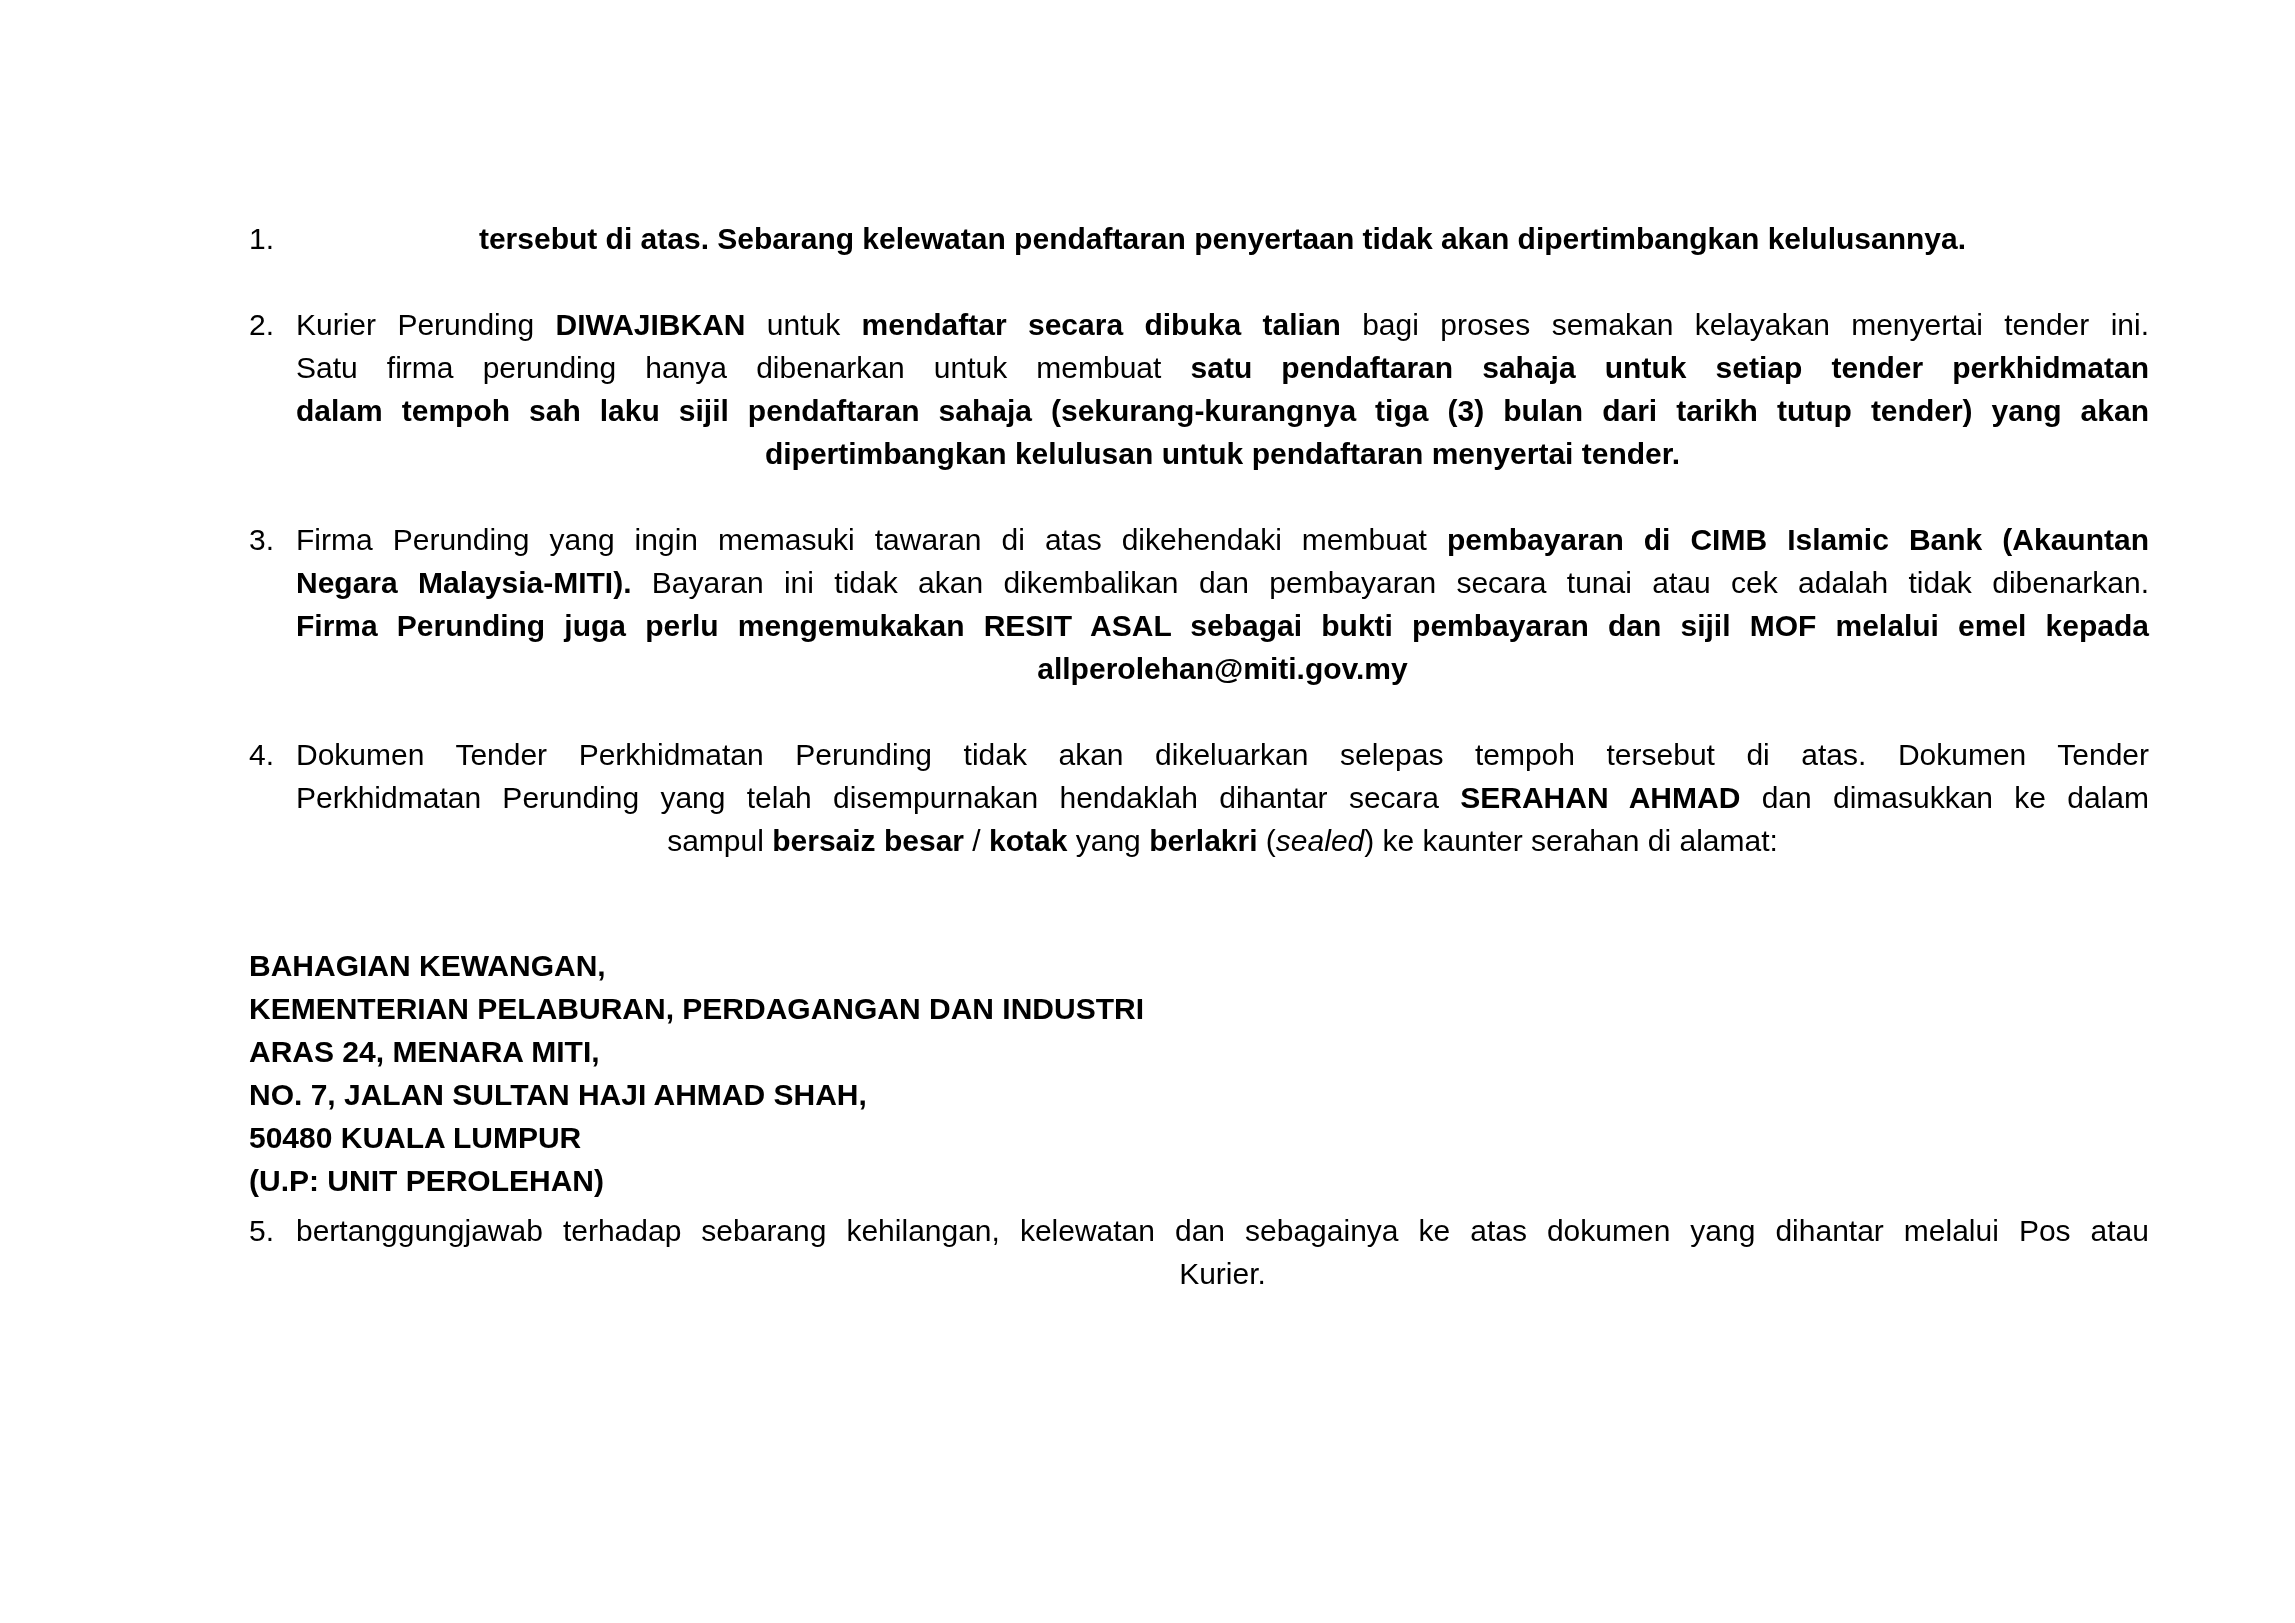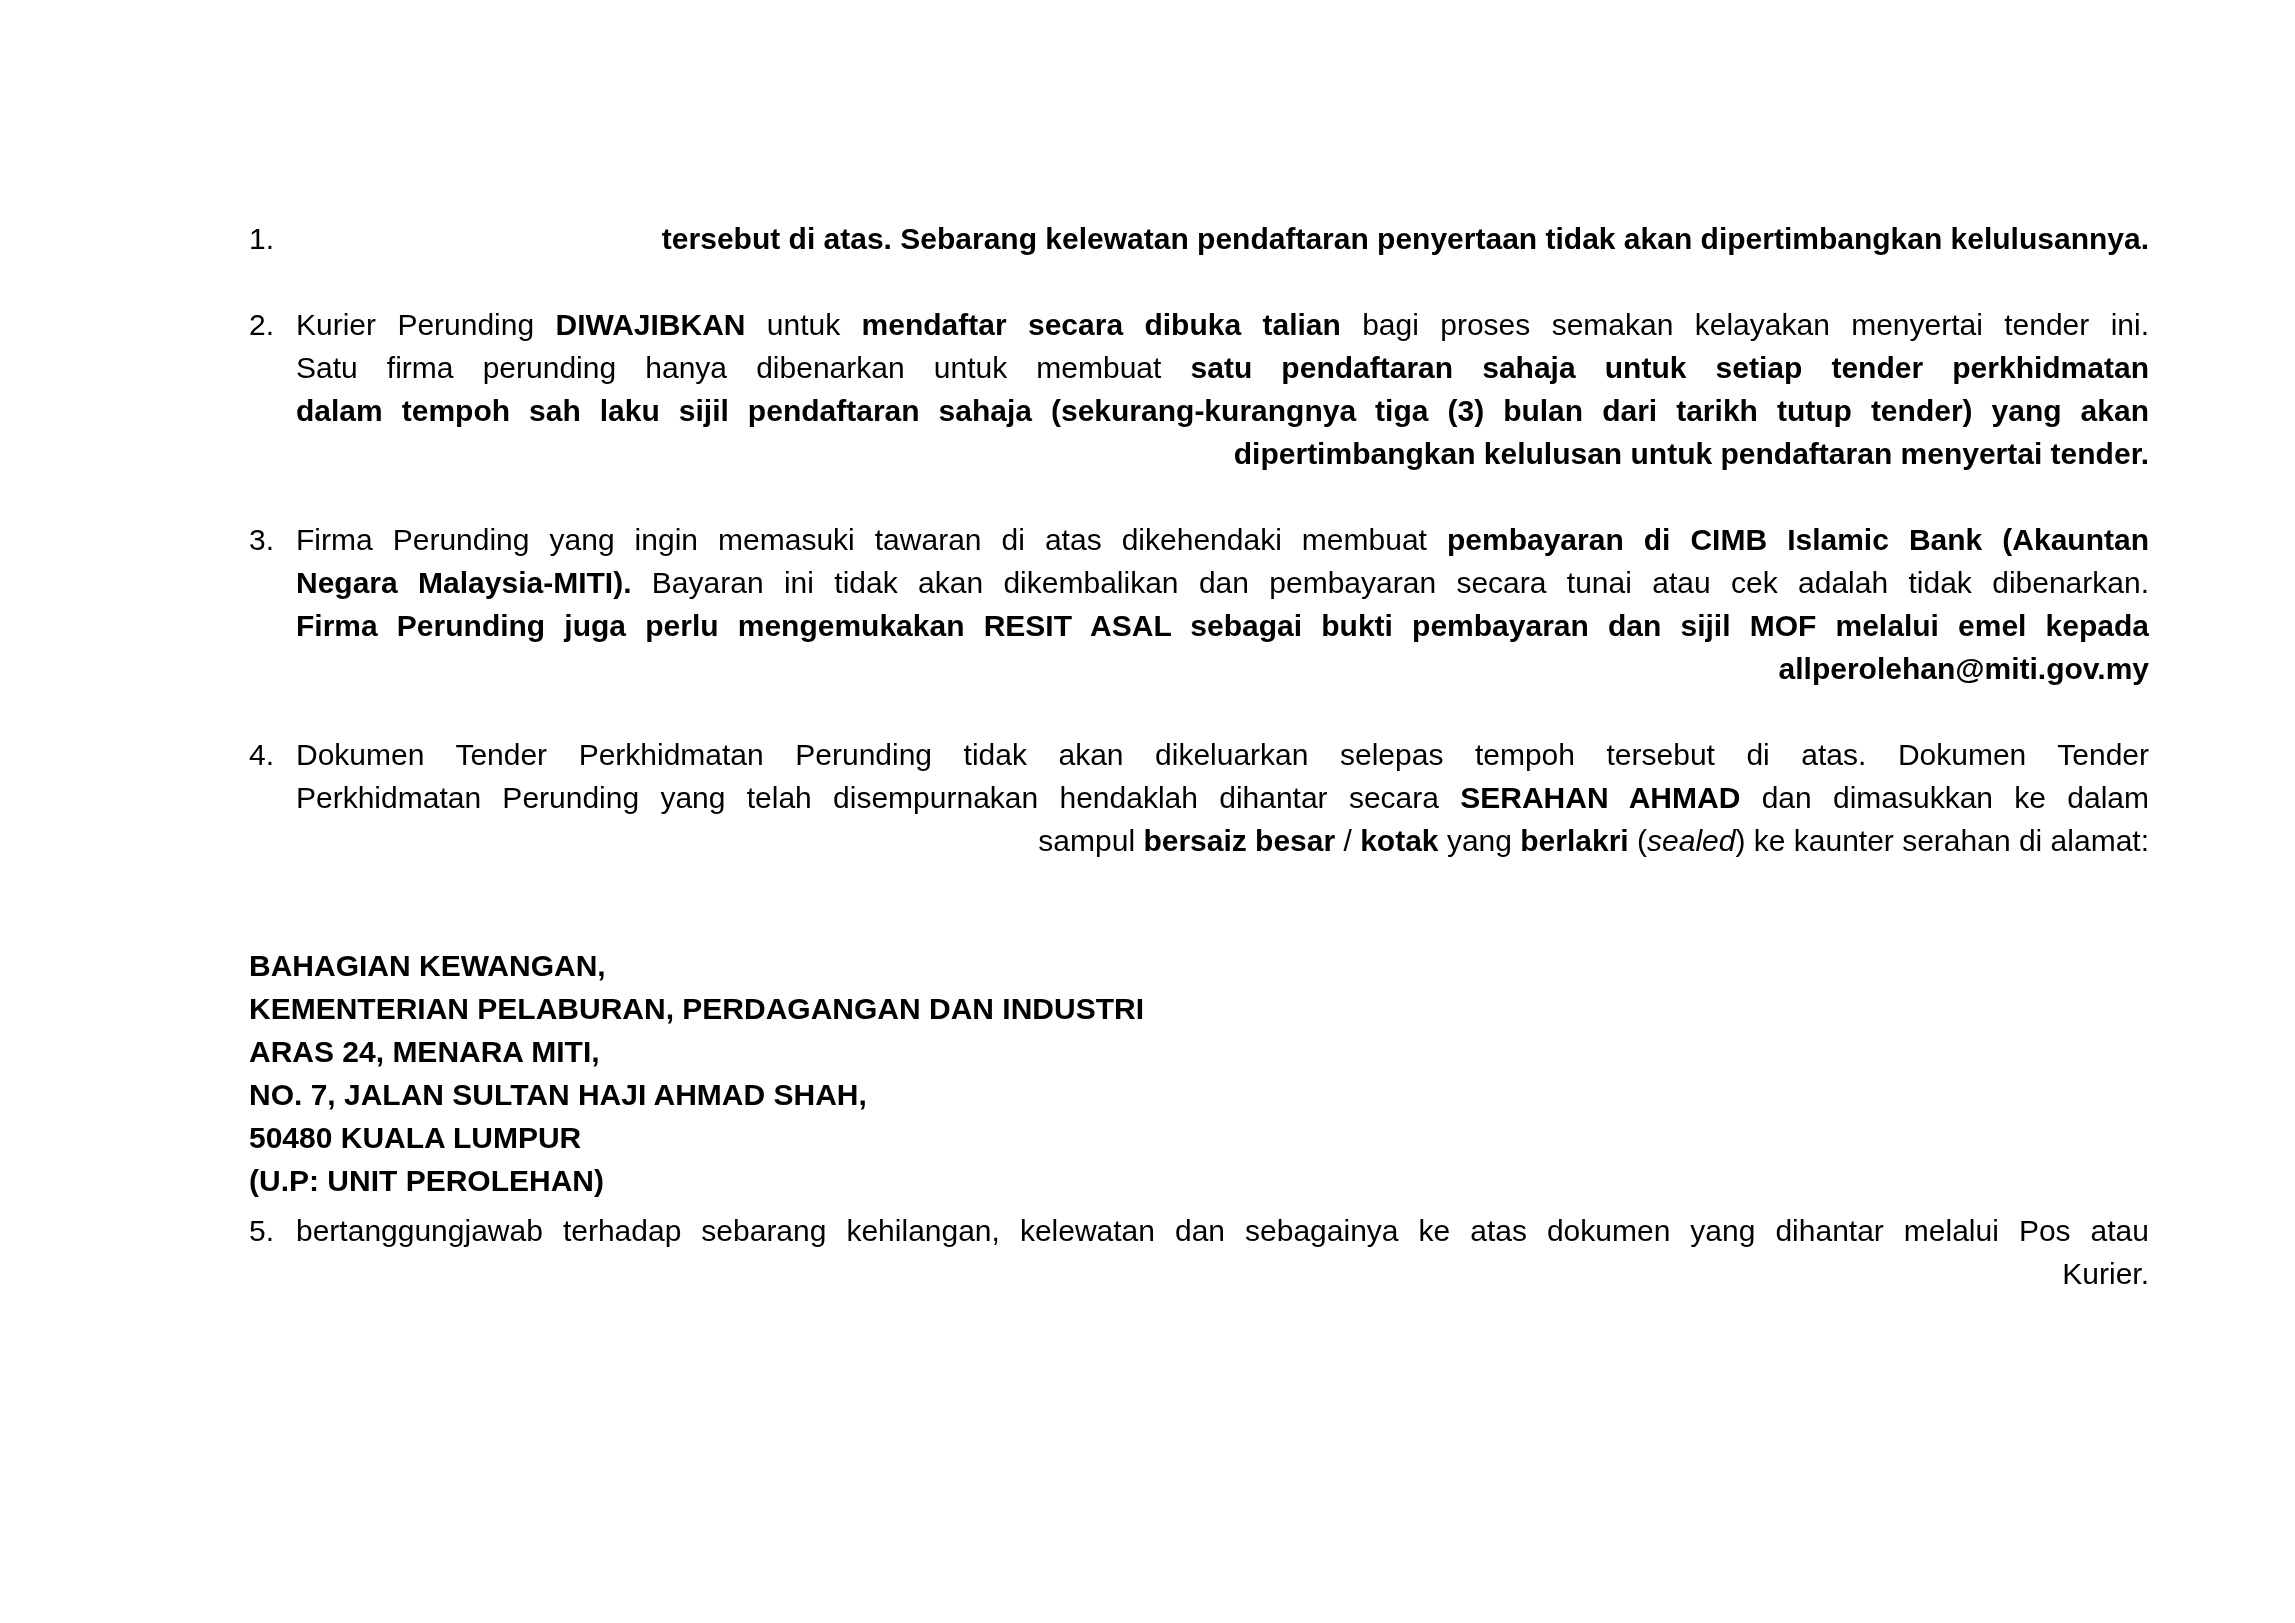--- a/index.html
+++ b/index.html
@@ -23,21 +23,21 @@
   .list-item {
     position: relative;
     padding-left: 47px;
     margin-bottom: 43px;
   }
   .item-number {
     position: absolute;
     left: 0;
     top: 0;
   }
-  .text-line { text-align: right; }
+  .text-line { text-align: center; }
   .text-line.justify {
     text-align: justify;
     text-align-last: justify;
     text-justify: inter-word;
   }
   .b { font-weight: bold; }
   .i { font-style: italic; }
   .address {
     margin-top: 82px;
     margin-bottom: 6.5px;

